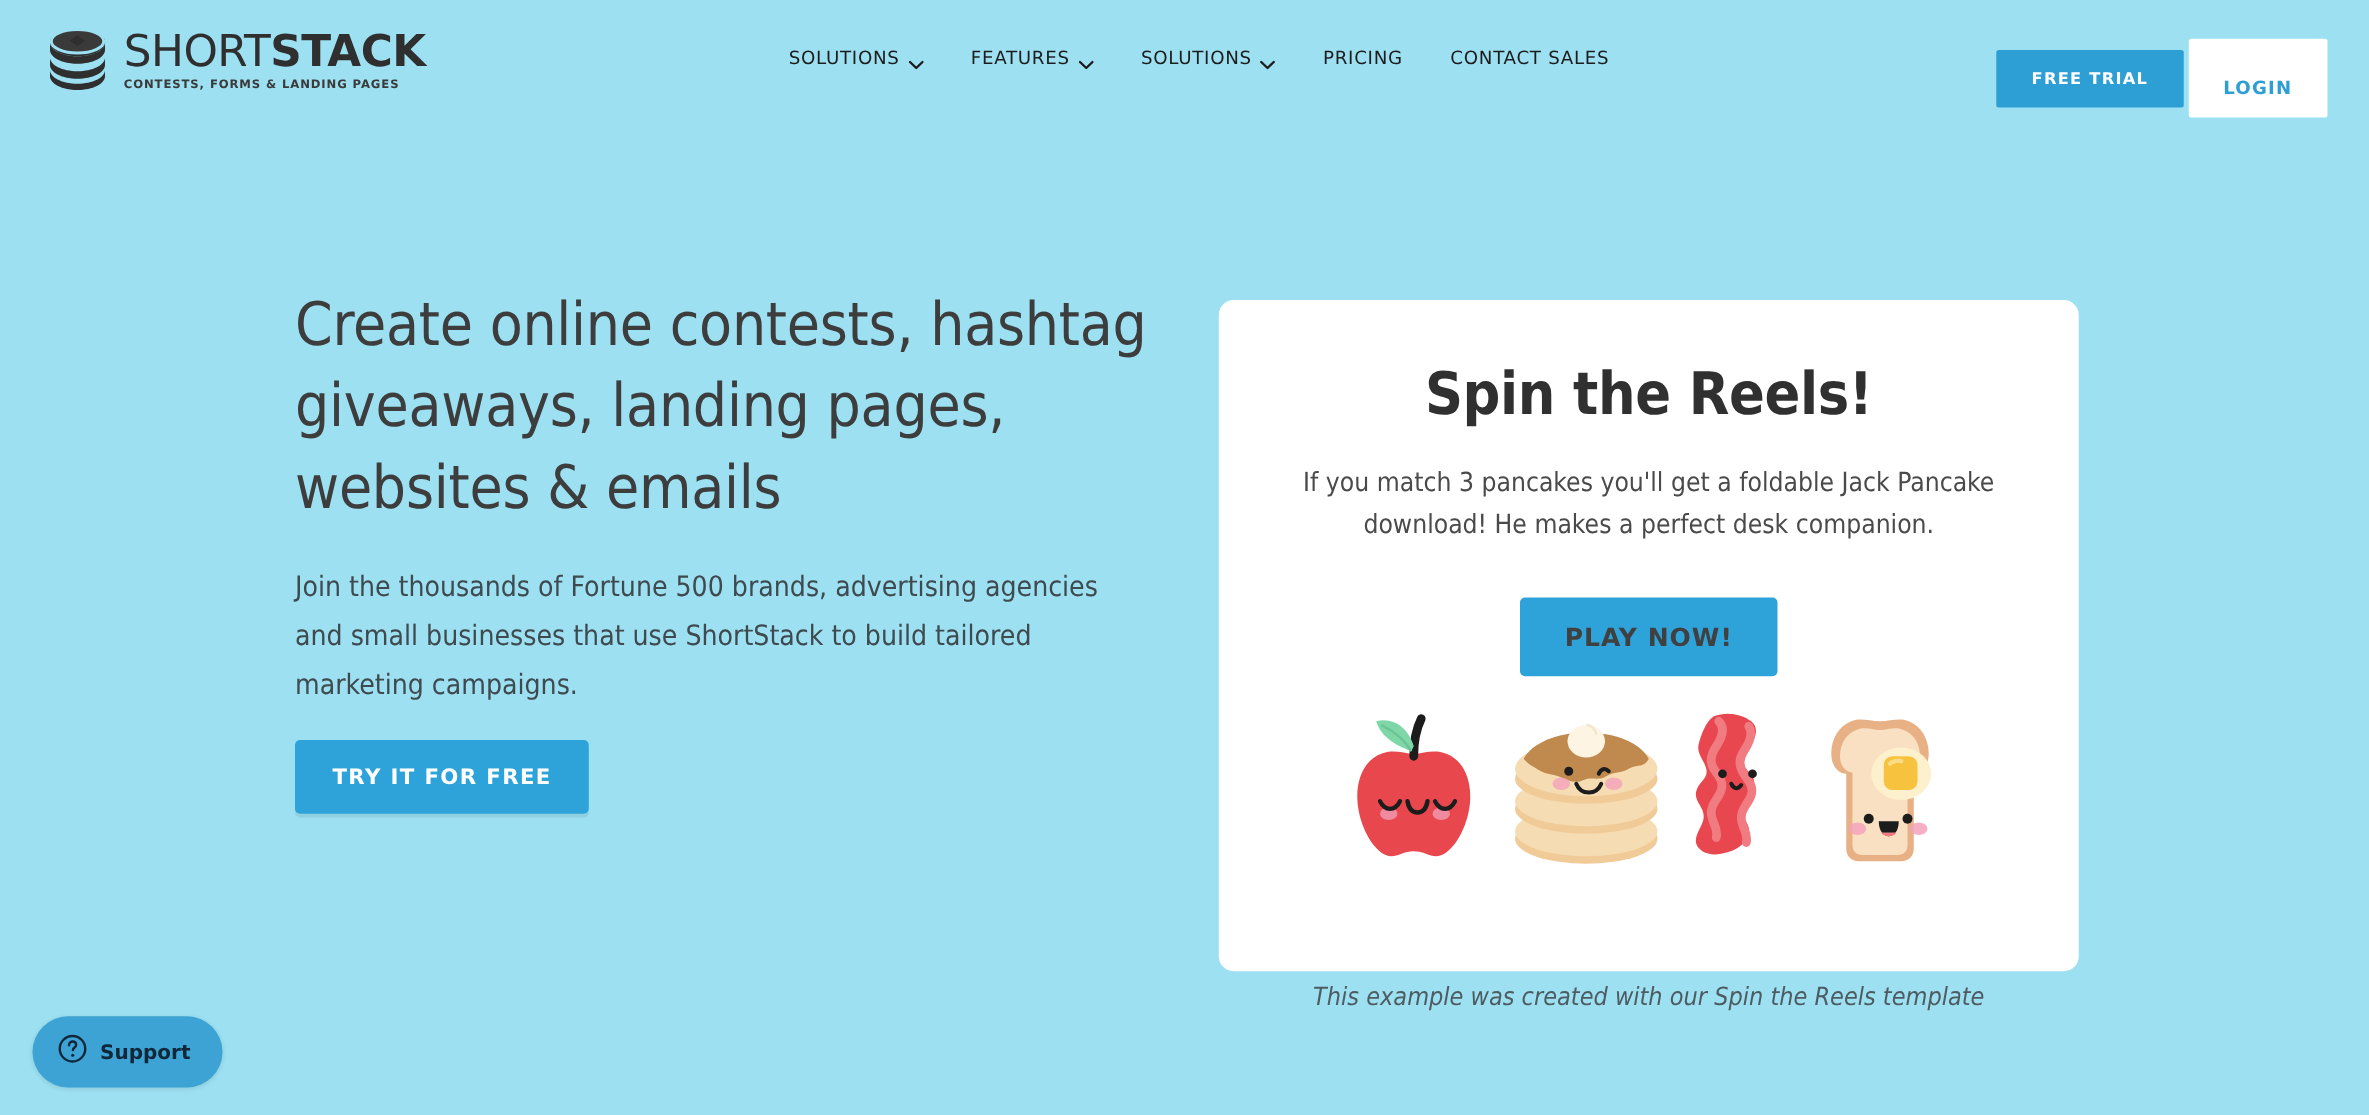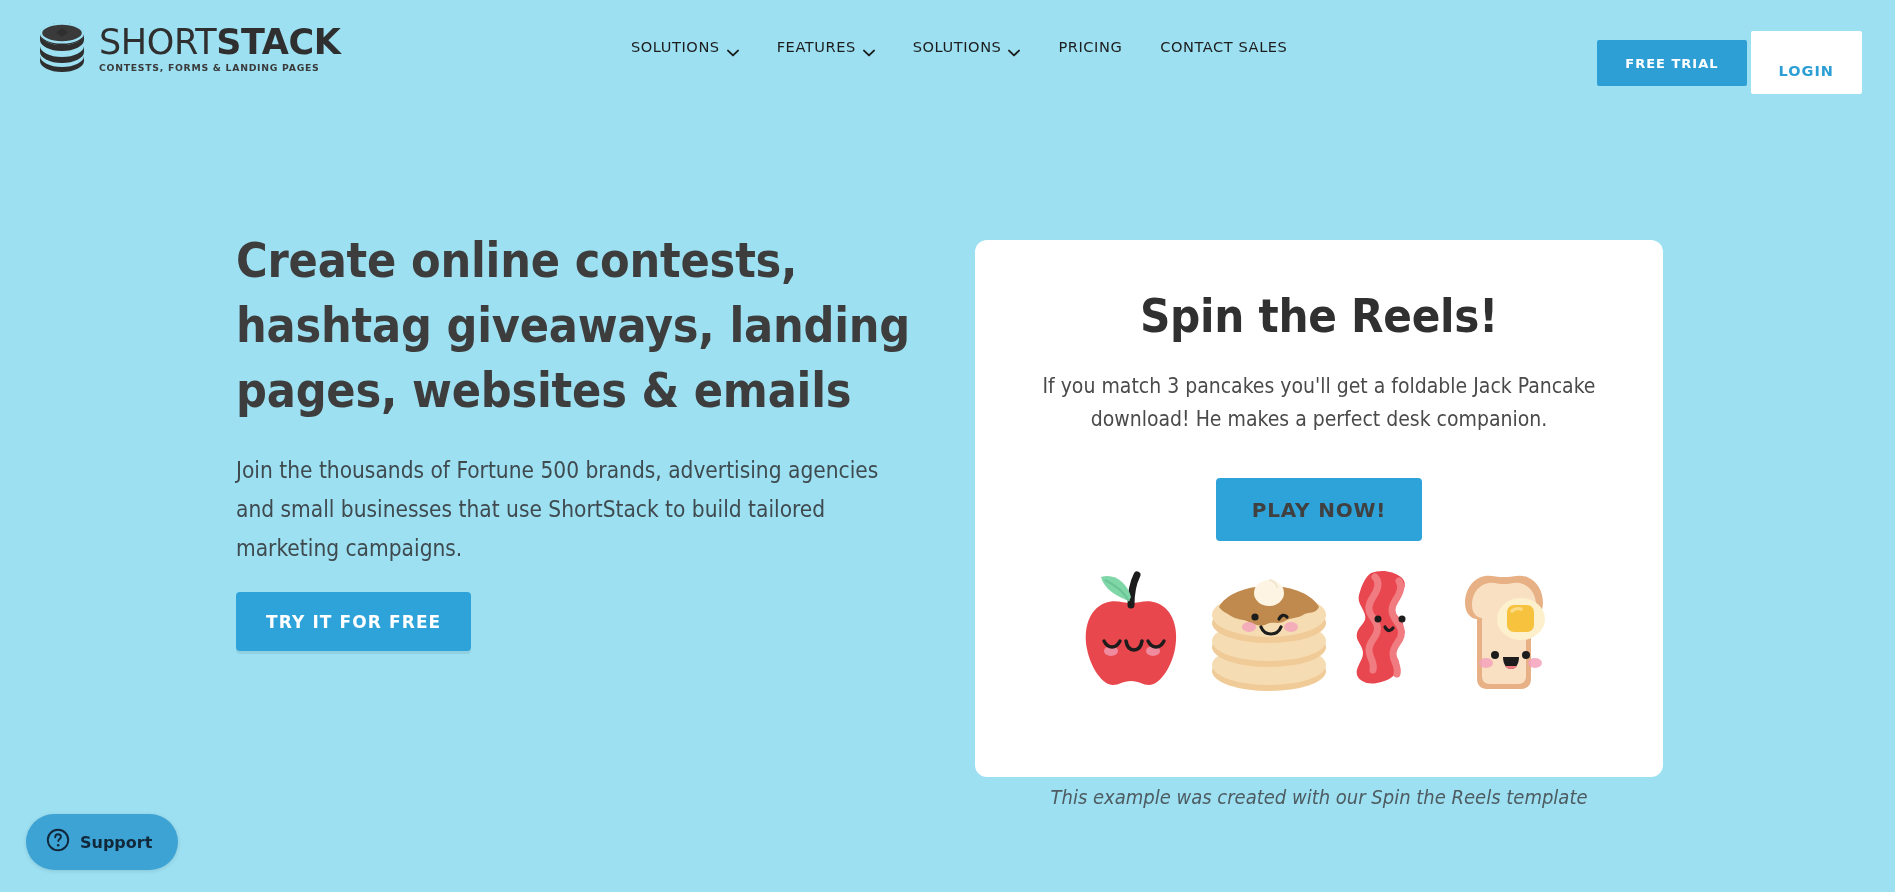--- a/index.html
+++ b/index.html
@@ -123,21 +123,21 @@
 
   
   .hero-left {
     position: absolute;
     left: 236px;
     top: 228px;
     width: 700px;
   }
   .hero-headline {
     font-family: "DejaVu Sans Condensed", "Liberation Sans Narrow", "Liberation Sans", sans-serif;
-    font-weight: 700;
+    font-weight: 400;
     font-size: 48px;
     line-height: 65px;
     color: #3d3d3d;
     letter-spacing: -0.2px;
     max-width: 690px;
   }
   .hero-sub {
     margin-top: 28px;
     font-family: "DejaVu Sans Condensed", "Liberation Sans Narrow", "Liberation Sans", sans-serif;
     font-weight: 400;

